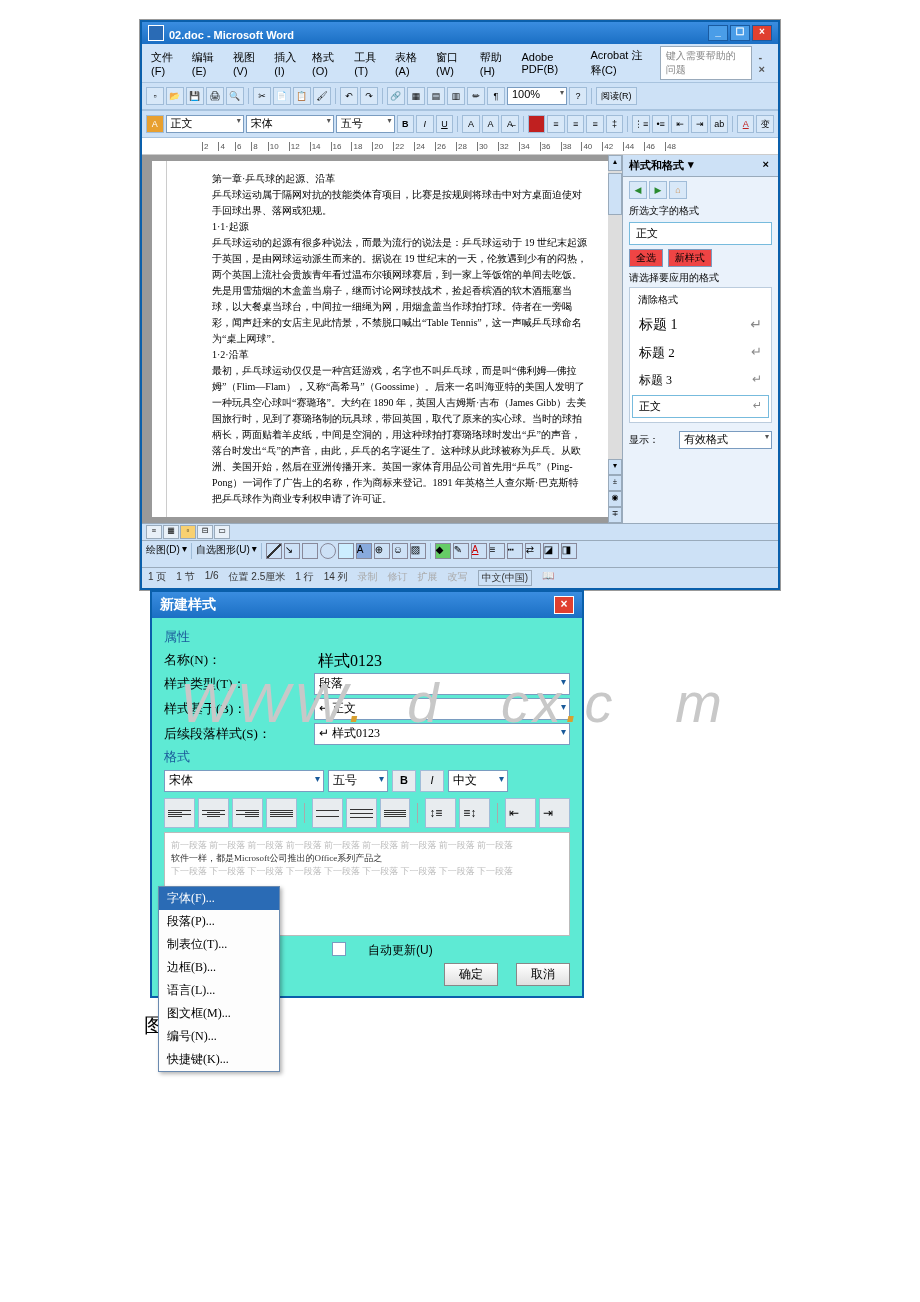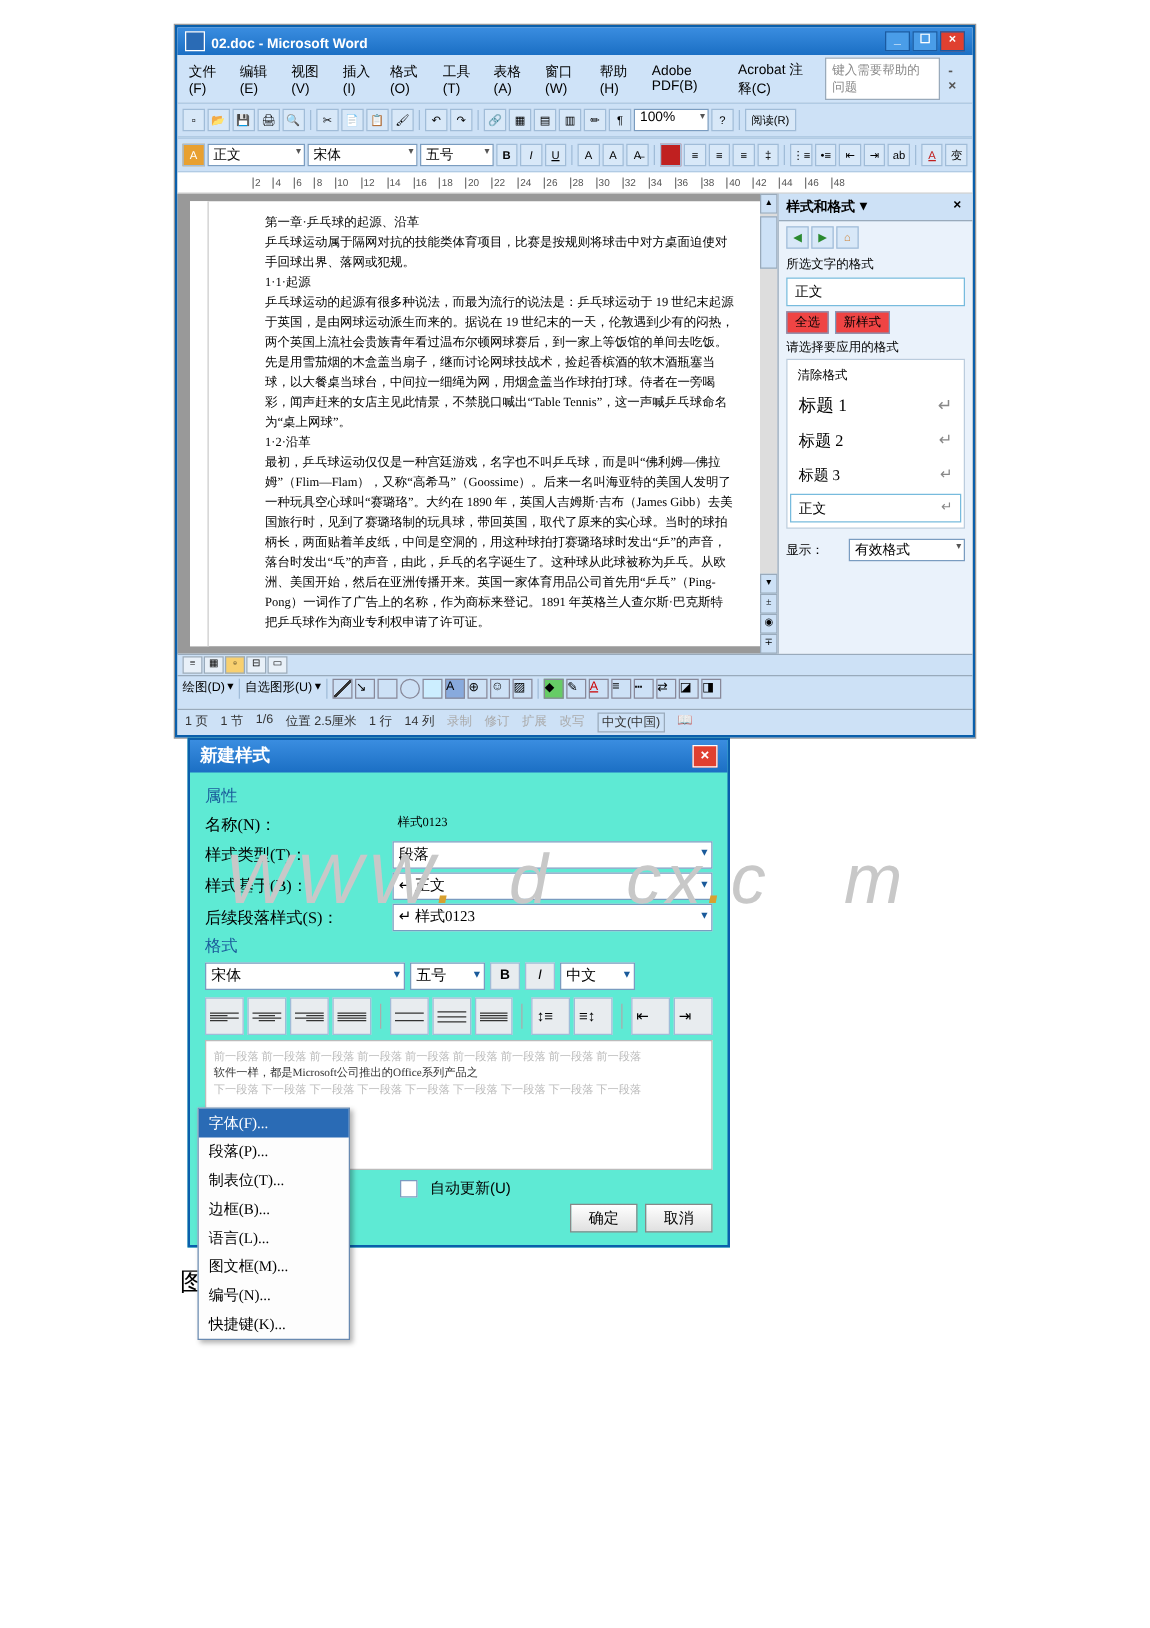--- a/index.html
+++ b/index.html
@@ -50,38 +50,38 @@
 .caption{font:20px "SimSun";margin:14px 0 18px 4px}
 .dialog{border:2px solid #0a5fab;width:430px;background:#5eead4;font:12px sans-serif;margin-left:10px}
 .dlg-title{background:linear-gradient(#3a8de0,#1b6fc4);color:#fff;font:bold 14px "SimSun";padding:4px 8px;display:flex}
 .dlg-title .x{margin-left:auto;background:#e04030;border:1px solid #fff;width:18px;height:16px;color:#fff;text-align:center;line-height:14px;font:bold 12px sans-serif}
 .dlg-body{padding:8px 12px 10px;position:relative}
 .dlg-sec{color:#1a5a9a;font:13px "SimSun";margin:2px 0 4px}
 .dlg-row{display:flex;align-items:center;margin:3px 0;font:13px "SimSun"}
 .dlg-row label{width:150px}
 .dlg-combo{flex:1;border:1px solid #7a9cc0;background:#fff;padding:1px 4px;height:18px;position:relative;font-size:12px}
 .dlg-combo::after{content:"▾";position:absolute;right:3px;top:2px;color:#1a5a9a;font-size:10px}
-.dlg-txt{flex:1;padding:1px 4px;height:18px;font-size:10px}
+.dlg-txt{flex:1;padding:1px 4px;height:18px;font-size:16px}
 .fmt-row{display:flex;gap:4px;align-items:center;margin:4px 0}
 .fmt-combo{border:1px solid #7a9cc0;background:#fff;padding:1px 4px;height:18px;position:relative}
 .fmt-combo::after{content:"▾";position:absolute;right:3px;top:2px;color:#1a5a9a;font-size:10px}
 .fmt-btn{width:22px;height:20px;border:1px solid #a0bcd8;background:#e8ecef;text-align:center;line-height:18px;font-size:11px}
 .align-row{display:flex;gap:3px;align-items:center;margin:6px 0 4px}
 .al{width:26px;height:22px;border:1px solid #a0bcd8;background:#e8ecef;display:inline-flex;flex-direction:column;justify-content:center;gap:1px;padding:3px}
 .al i{display:block;height:1px;background:#333}
 .vsep{width:1px;height:20px;background:#aaa;margin:0 4px}
 .preview{border:1px solid #bbb;background:#fff;height:90px;margin:2px 0 6px 0;padding:6px;font:9px "SimSun";color:#bbb;overflow:hidden}
 .preview .sharp{color:#333}
 .watermark{position:absolute;left:40px;right:-200px;top:80px;font:italic 56px Arial;color:#c8c8c8;letter-spacing:4px;pointer-events:none;z-index:5;font-weight:300}
 .watermark .dot{color:#d8a030}
 .menu-pop{position:absolute;left:6px;top:268px;border:1px solid #6a8ab0;background:#fdfdfd;width:120px;box-shadow:2px 2px 4px rgba(0,0,0,.3);z-index:10}
 .menu-pop div{padding:3px 8px;font:12px "SimSun";border-bottom:0}
 .menu-pop div.hl{background:#2a6bb5;color:#fff}
 .btn{border:1px solid #888;background:linear-gradient(#fff,#e0e0e0);padding:2px 14px;font:12px "SimSun"}
-.dlg-foot{display:flex;align-items:center;gap:6px;margin-top:4px}
+.dlg-foot{display:flex;gap:18px;margin-top:4px}
 .chk{width:12px;height:12px;border:1px solid #7a9cc0;background:#fff;display:inline-block;vertical-align:middle;margin-right:4px}
 </style>
 </head>
 <body>
 
 <div class="page">
 
 <div class="word-window">
   <div class="titlebar">
     <span class="icon"></span>

